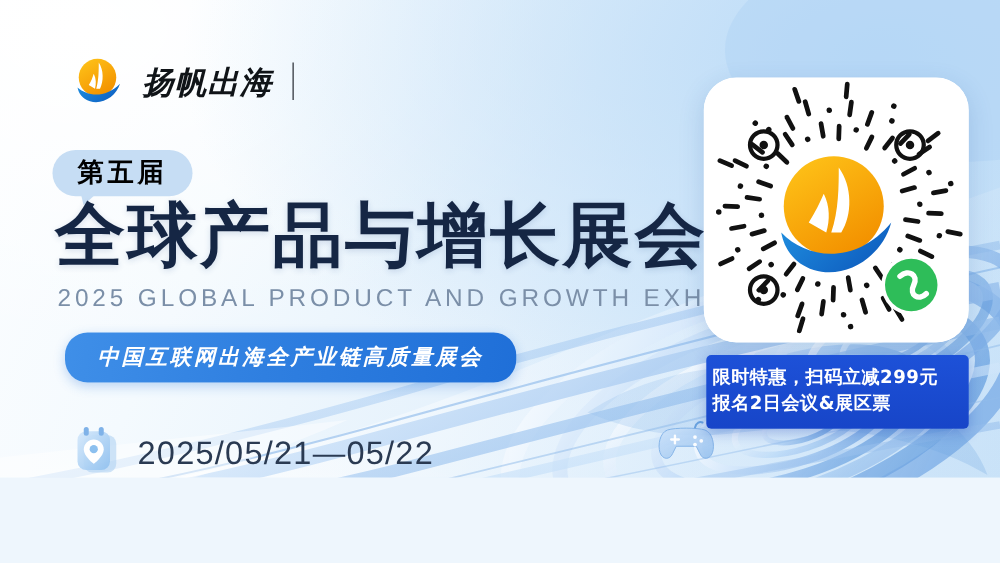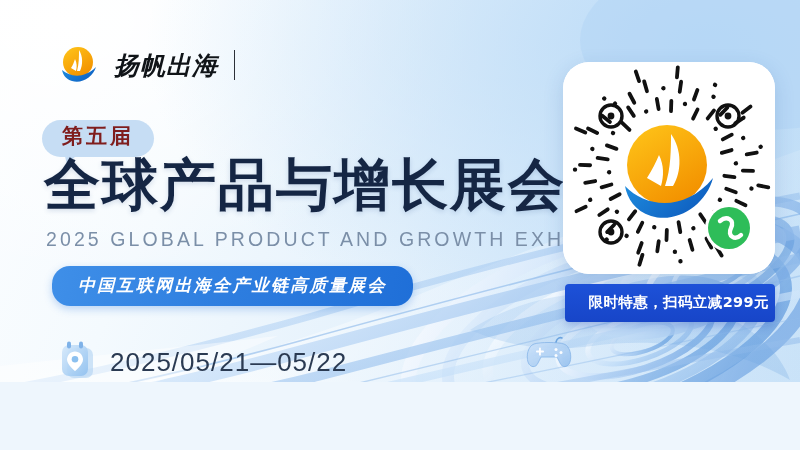--- a/index.html
+++ b/index.html
@@ -48,40 +48,40 @@
   }
   .logo-pagc .yr { letter-spacing:0px; }
 
   
   .edition-wrap { position:absolute; left:42px; top:120px; }
   .edition {
     position:relative;
     background:#c6ddf4;
     border-radius:21px;
     padding:6px 20px 7px 20px;
-    font-size:21px; font-weight:700; color:#7f1d1d;
+    font-size:21px; font-weight:700; color:#000000;
     letter-spacing:3px;
-    font-family:Liberation Mono, monospace;
+    font-family:Liberation Serif, serif;
     line-height:1.15;
   }
   .edition:after{
     content:""; position:absolute;
     left:22px; bottom:-7px;
     width:16px; height:12px;
     background:#c6ddf4;
     clip-path:polygon(0 0, 100% 0, 18% 100%);
   }
 
   
   .title {
     position:absolute; left:44px; top:160px;
     font-size:56px; font-weight:700;
     color:#152644; letter-spacing:2px;
     line-height:1.06; white-space:nowrap;
-    font-family:Liberation Mono, monospace;
+    font-family:Liberation Serif, serif;
     text-shadow:0 2px 5px rgba(30,70,130,0.16);
   }
 
   
   .subtitle {
     position:absolute; left:46px; top:228px;
     font-size:19.5px; font-weight:400;
     color:#7b8fa8; letter-spacing:3.1px;
     white-space:nowrap;
     font-family:"Liberation Sans","DejaVu Sans",sans-serif;
@@ -128,21 +128,21 @@
     overflow:hidden;
   }
   .qr-card svg { display:block; width:212px; height:212px; }
 
   
   .promo {
     position:absolute; left:565px; top:284px;
     width:210px; padding:8px 6px 9px 5px;
     background:linear-gradient(180deg,#1d51d8 0%,#1745c8 100%);
     border-radius:4px;
-    text-align:right;
+    text-align:left;
     box-shadow:0 3px 10px rgba(20,60,180,0.3);
   }
   .promo div {
     color:#ffffff; font-weight:700;
     font-family:"DejaVu Sans","Liberation Sans",sans-serif;
     white-space:nowrap;
   }
   .promo .l1 { font-size:14.5px; letter-spacing:0.4px; line-height:1.45; }
   .promo .l2 { font-size:14.5px; letter-spacing:0.4px; line-height:1.45; }
 
@@ -615,15 +615,16 @@
       <g>
         <circle cx="166" cy="166" r="24" fill="#ffffff"></circle>
         <circle cx="166" cy="166" r="21" fill="#2ebd59"></circle>
         <path d="M157,159 C164,153 172,158 168,166 C164,174 172,179 178,173" fill="none" stroke="#ffffff" stroke-width="4.4" stroke-linecap="round"></path>
       </g>
     </svg>
   </div>
 
   <div class="promo">
     <div class="l1">限时特惠，扫码立减299元</div>
+    <div class="l2">报名2日会议&amp;展区票</div>
   </div>
 
 </div>
 
 </body></html>

